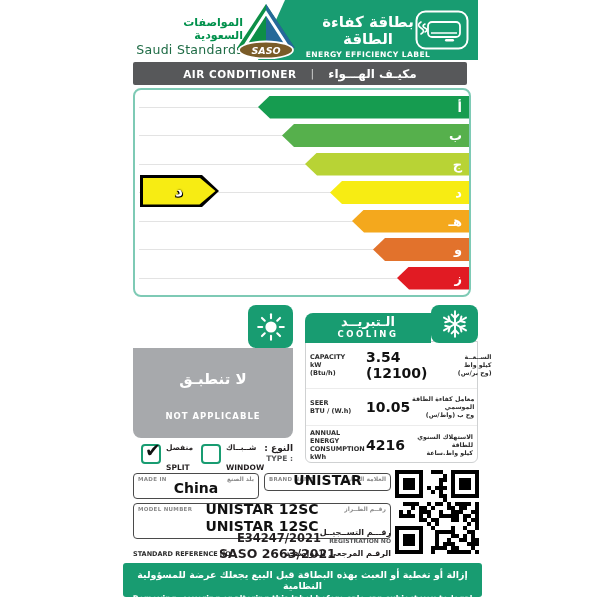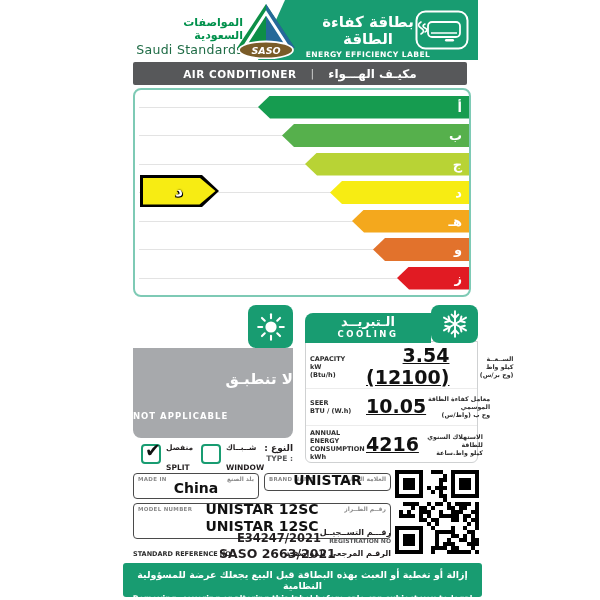--- a/index.html
+++ b/index.html
@@ -45,21 +45,21 @@
     text-shadow:0 0 2px #000,1px 1px 0 #000,-1px 1px 0 #000; }
 
   
   .heat-hdr { position:absolute; left:12px; top:313px; width:115px; height:35px; background:var(--green);
     border-radius:8px 0 0 0; color:#fff; text-align:center; padding-top:4px; }
   .heat-hdr .ar { font-size:13px; font-weight:bold; direction:rtl; line-height:1.1; }
   .heat-hdr .en { font-size:8.5px; font-weight:bold; letter-spacing:3px; }
   .sun-box { position:absolute; left:127px; top:305px; width:45px; height:43px; background:var(--green);
     border-radius:8px; display:flex; align-items:center; justify-content:center; }
   .heat-body { position:absolute; left:12px; top:348px; width:160px; height:90px; background:#a7a9ac;
-    border-radius:0 0 8px 8px; color:#fff; }
+    border-radius:0 0 8px 8px; color:#fff; text-align:center; }
   .na-ar { font-size:15px; font-weight:bold; direction:rtl; margin-top:22px; letter-spacing:1px; }
   .na-en { font-size:8.5px; font-weight:bold; letter-spacing:1px; margin-top:23px; }
 
   
   .typerow { position:absolute; left:12px; top:442px; width:160px; height:25px; }
   .cbx { position:absolute; top:2px; width:20px; height:20px; border:2px solid var(--green); border-radius:4px;
     background:#fff; }
   .cbx .check { position:absolute; left:2px; top:-7px; font-size:19px; font-weight:bold; color:#111; }
   .cbx-split { left:8px; } .cbx-window { left:68px; }
   .cb-lab { position:absolute; top:1px; text-align:left; }
@@ -75,21 +75,21 @@
     border-radius:8px 0 0 0; color:#fff; text-align:center; padding-top:2px; z-index:2; }
   .cool-hdr .ar { font-size:13px; font-weight:bold; direction:rtl; line-height:1.1; }
   .cool-hdr .en { font-size:8.5px; font-weight:bold; letter-spacing:2.5px; }
   .snow-box { position:absolute; left:310px; top:305px; width:47px; height:38px; background:var(--green);
     border-radius:8px; display:flex; align-items:center; justify-content:center; z-index:2; }
   .cool-body { position:absolute; left:184px; top:341px; width:173px; height:122px; background:#fff;
     border:1.5px solid #cfd1d2; border-radius:0 0 6px 6px; }
   .cool-row { display:grid; grid-template-columns:56px 1fr 64px; align-items:center; padding:3px 4px; }
   .cool-row + .cool-row { border-top:1px solid #ececec; }
   .cool-row .en-stack { font-size:6.5px; font-weight:bold; color:#2d2d2d; line-height:1.25; }
-  .cool-row .val { text-align:right; font-weight:bold; font-size:19px; color:#111; line-height:1.15;text-decoration:underline; }
+  .cool-row .val { text-align:left; font-weight:bold; font-size:14px; color:#111; line-height:1.15; }
   .cool-row .ar-stack { text-align:right; direction:rtl; font-size:6.3px; font-weight:bold; color:#2d2d2d; line-height:1.3; }
   .r1 { height:46px; } .r2 { height:37px; } .r3 { height:34px; }
 
   
   .ibox { position:absolute; border:1.3px solid #4a4a4a; border-radius:4px; background:#fff; }
   .ibox .tl { position:absolute; left:4px; top:2px; font-size:5.5px; font-weight:bold; color:#8a8a8a; letter-spacing:.3px; }
   .ibox .tr { position:absolute; right:4px; top:1px; font-size:6px; font-weight:bold; color:#8a8a8a; direction:rtl; }
   .ibox .val { position:absolute; left:0; right:0; bottom:2px; text-align:center; font-size:14px; font-weight:bold; color:#111; }
   .box-made  { left:12px;  top:473px; width:126px; height:26px; }
   .box-brand { left:143px; top:473px; width:127px; height:18px; }

